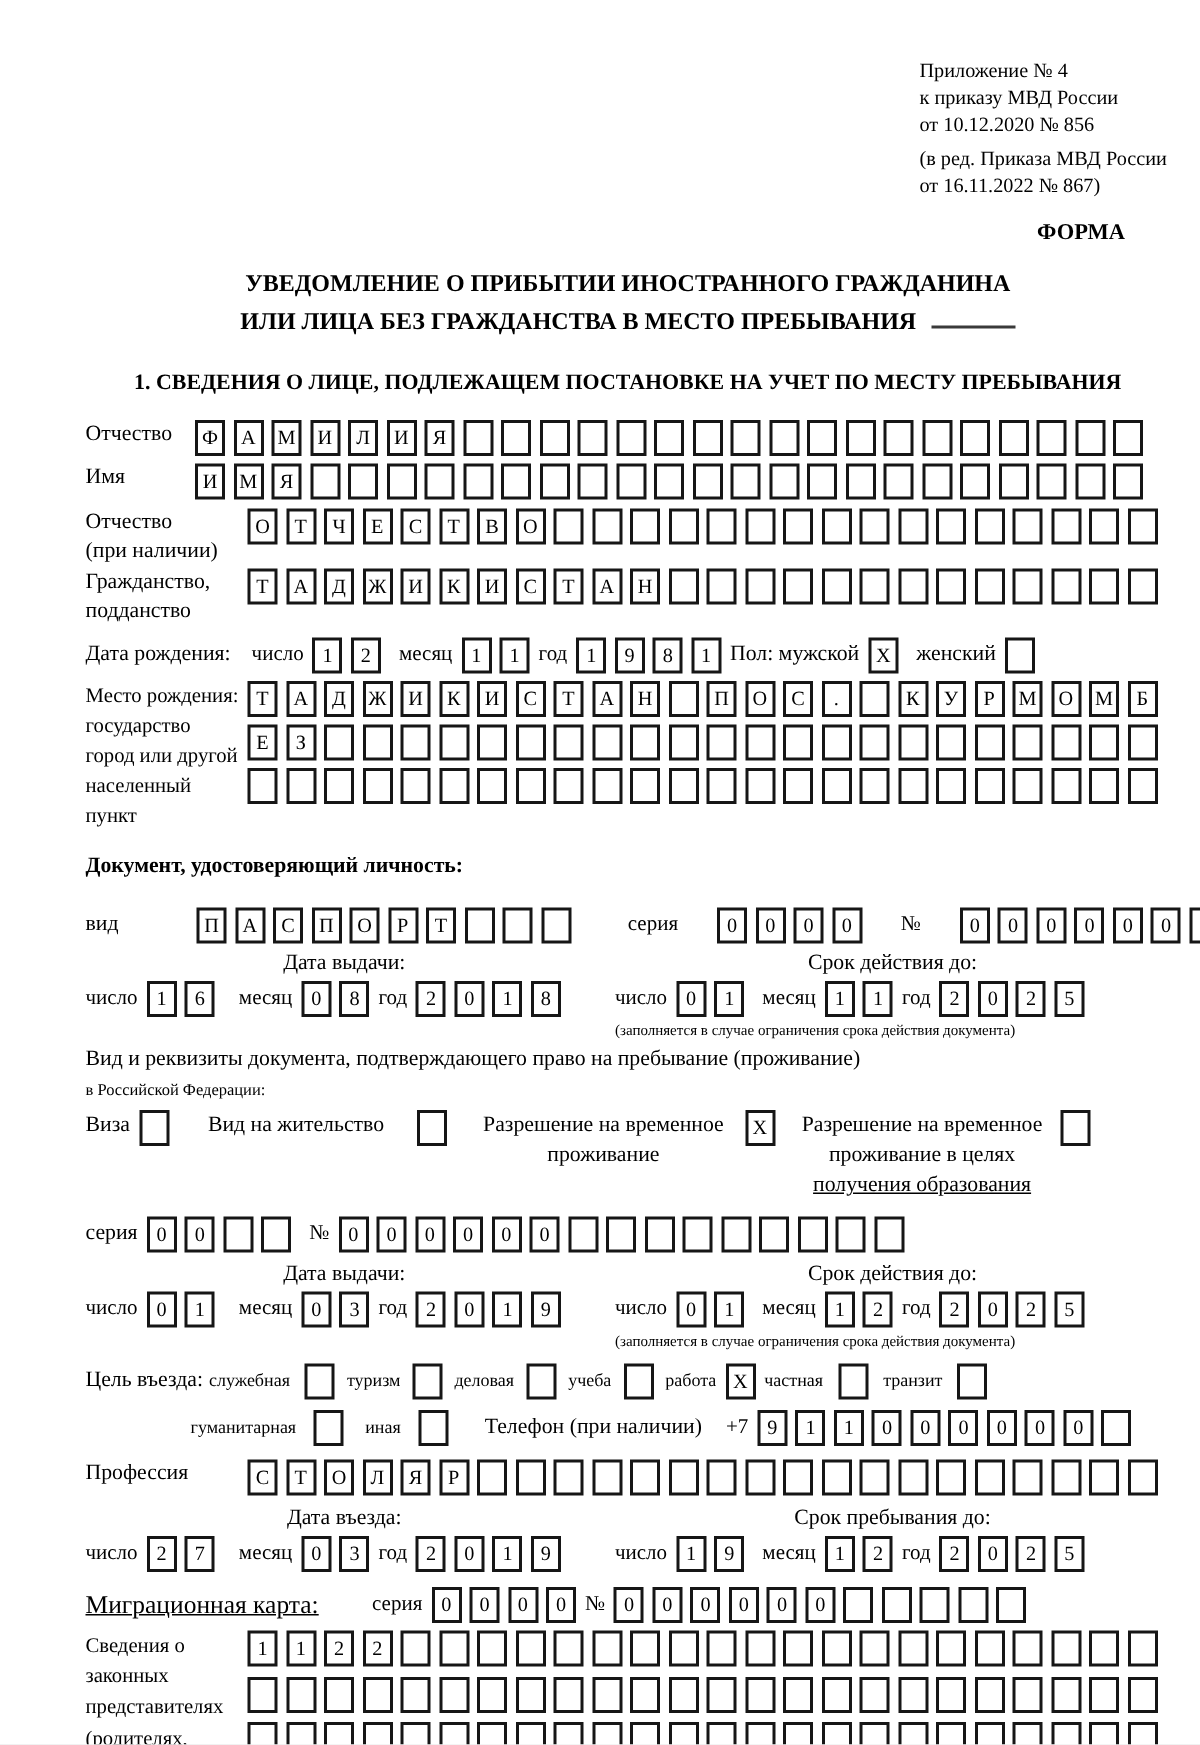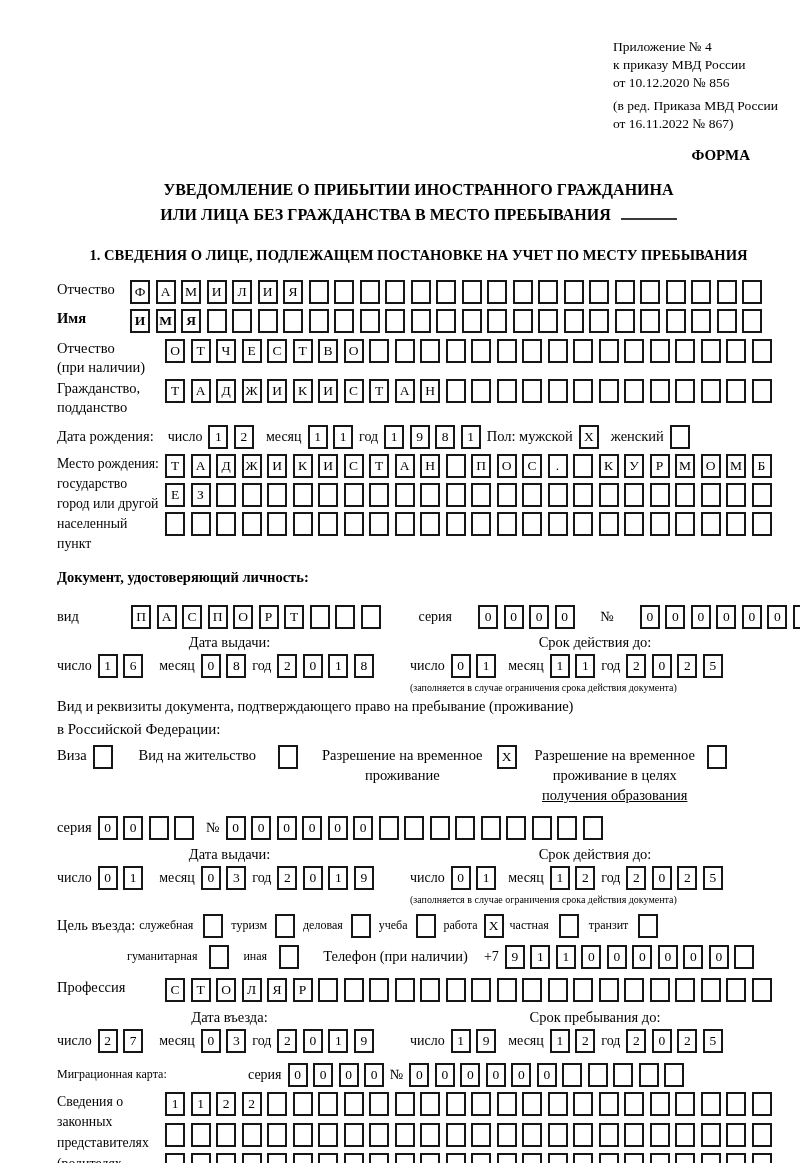--- a/index.html
+++ b/index.html
@@ -84,21 +84,21 @@
         <span class="cell"></span>
         <span class="cell"></span>
         <span class="cell"></span>
         <span class="cell"></span>
         <span class="cell"></span>
         <span class="cell"></span>
         <span class="cell"></span>
       </div>
   </div>
 
-  <div class="frow" style="margin-top:5px;font-weight:bold;">
+  <div class="frow" style="margin-top:5px;">
     <div class="lblcol" style="width:73px;">Имя</div>
     <div class="cells">
         <span class="cell">И</span>
         <span class="cell">М</span>
         <span class="cell">Я</span>
         <span class="cell"></span>
         <span class="cell"></span>
         <span class="cell"></span>
         <span class="cell"></span>
         <span class="cell"></span>
@@ -386,21 +386,21 @@
             <span class="cell">0</span>
             <span class="cell">2</span>
             <span class="cell">5</span>
           </span>
       </div>
       <div class="datenote">(заполняется в случае ограничения срока действия документа)</div>
     </div>
   </div>
 
   <div style="font-size:14.5px; margin-top:5px;">Вид и реквизиты документа, подтверждающего право на пребывание (проживание)</div>
-  <div style="font-size:15px; margin-top:6px;">в Российской Федерации:</div>
+  <div style="font-size:11px; margin-top:6px;">в Российской Федерации:</div>
 
   <div class="permit-row">
     <div class="popt">
       <span class="plines">Виза</span>
       <span class="cells" style="margin-left:6px;">
           <span class="cell"></span>
         </span>
     </div>
     <div class="popt" style="margin-left:26px;">
       <span class="plines">Вид на жительство</span>
@@ -651,21 +651,21 @@
             <span class="cell">2</span>
             <span class="cell">0</span>
             <span class="cell">2</span>
             <span class="cell">5</span>
           </span>
       </div>
     </div>
   </div>
 
   <div class="daterow" style="margin-top:10px;">
-    <span class="slbl" style="font-size:12px; width:185px;">Миграционная карта:</span>
+    <span class="slbl" style="font-size:17px; width:185px;text-decoration:underline;">Миграционная карта:</span>
     <span class="slbl">серия</span>
     <span class="cells">
         <span class="cell">0</span>
         <span class="cell">0</span>
         <span class="cell">0</span>
         <span class="cell">0</span>
       </span>
     <span class="slbl">№</span>
     <span class="cells">
         <span class="cell">0</span>

